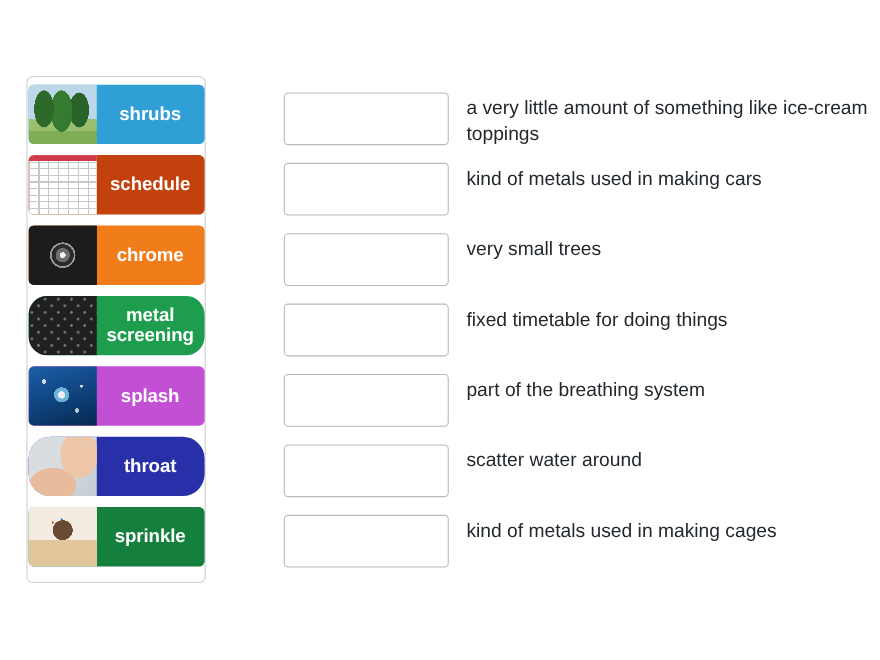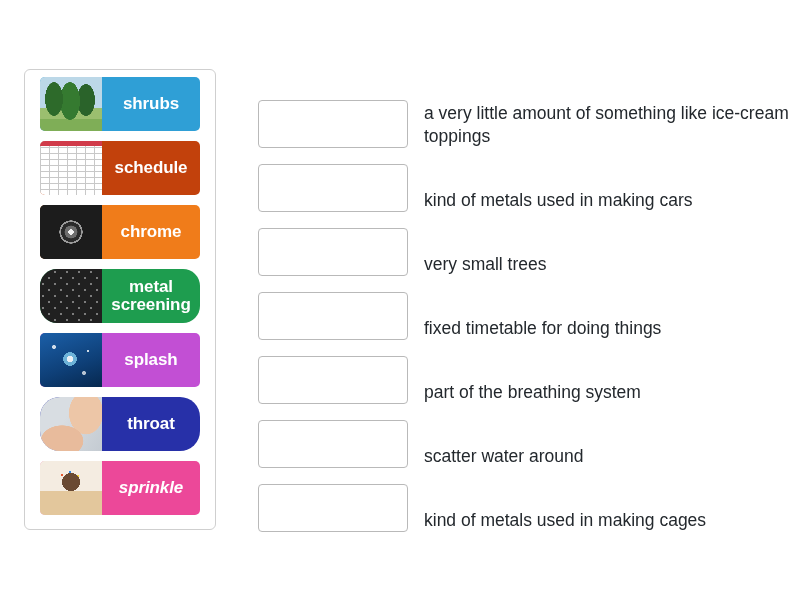--- a/index.html
+++ b/index.html
@@ -19,21 +19,21 @@
     left: 0; top: 0;
     width: 800px;
     height: 600px;
   }
 
   
   .tiles-panel {
     position: absolute;
     left: 24px;
     top: 69px;
-    width: 192px;
+    width: 163px;
     height: 461px;
     border: 1px solid #cfcfcf;
     border-radius: 6px;
     background: #ffffff;
     box-sizing: border-box;
     padding: 7px 0 0 0;
   }
 
   .tile {
     position: relative;
@@ -125,21 +125,21 @@
 
   
   .answers {
     position: absolute;
     left: 242px;
     top: 84px;
   }
 
   .answer-row {
     display: flex;
-    align-items: flex-end;
+    align-items: flex-start;
     height: 64px;
     margin-bottom: 0;
     padding-left: 16px;
   }
 
   .drop-zone {
     width: 150px;
     height: 48px;
     border: 1px solid #b9b9b9;
     border-radius: 4px;
@@ -187,21 +187,21 @@
     <div class="tile" style="background-color: rgb(194, 79, 212);">
       <div class="tile-thumb thumb-splash"></div>
       <div class="tile-label">splash</div>
     </div>
 
     <div class="tile" style="background-color: rgb(39, 48, 168); border-radius: 20px;">
       <div class="tile-thumb thumb-throat"></div>
       <div class="tile-label">throat</div>
     </div>
 
-    <div class="tile" style="background-color: #ec4899; font-style: italic;">
+    <div class="tile" style="background-color: #15803d;">
       <div class="tile-thumb thumb-sprinkle"></div>
       <div class="tile-label">sprinkle</div>
     </div>
 
   </div>
 
   <div class="answers">
 
     <div class="answer-row">
       <div class="drop-zone"></div>

